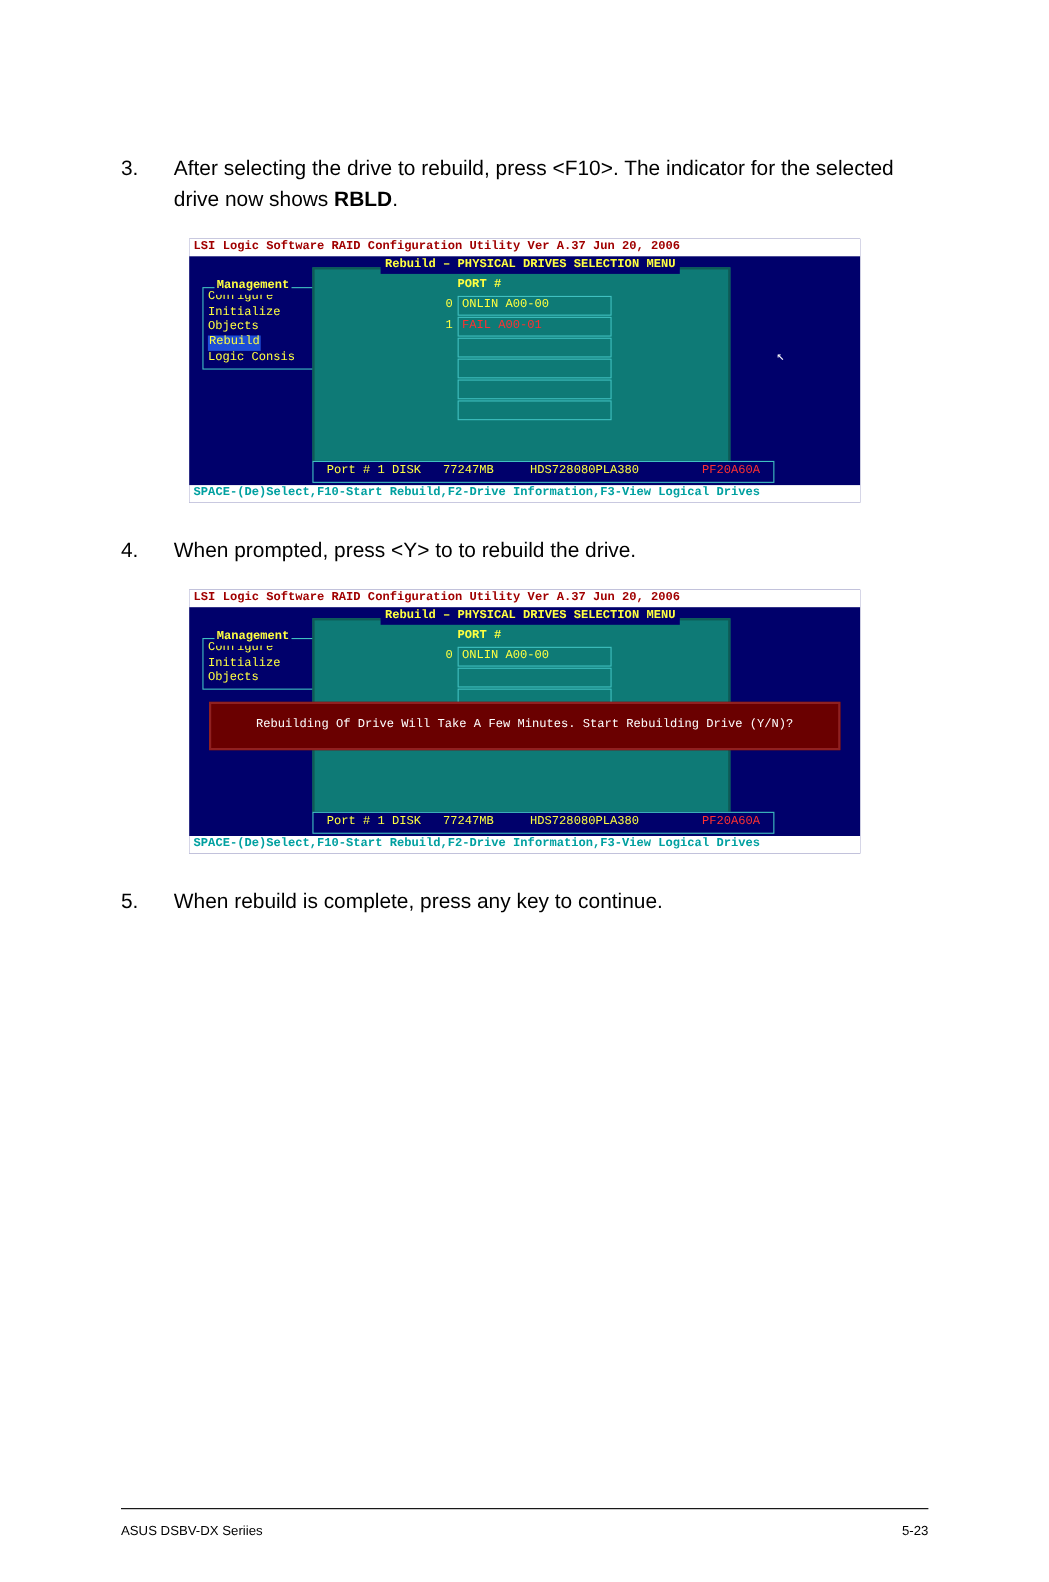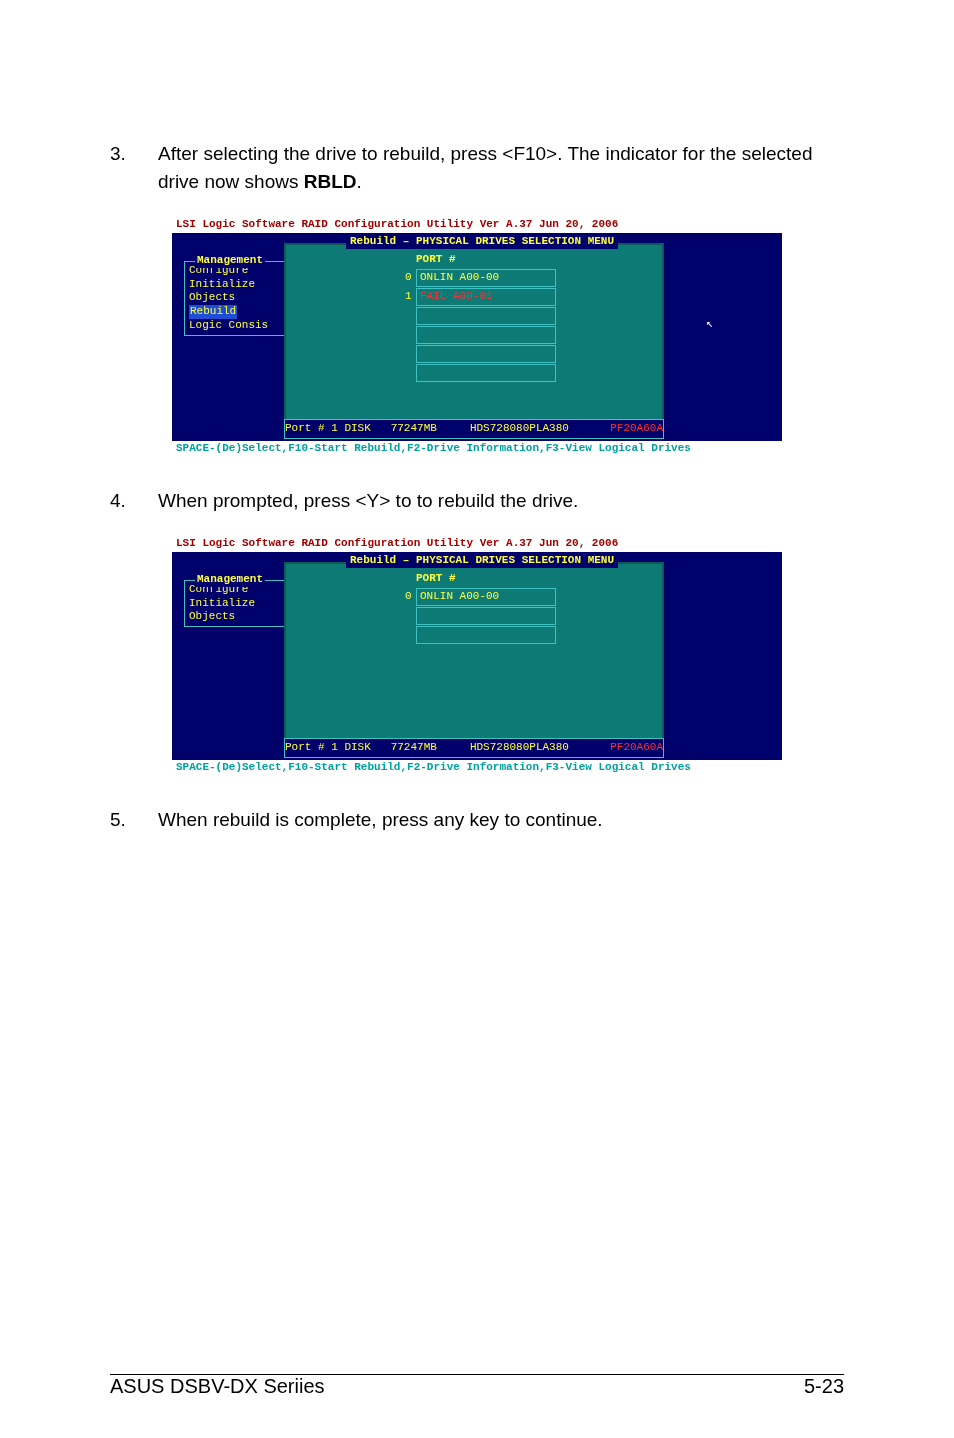--- a/index.html
+++ b/index.html
@@ -106,23 +106,23 @@
   .port-fail { color: #ff3030; }
   .cursor {
     position: absolute;
     left: 420px; top: 72px;
     color: #fff;
     font-size: 12px;
   }
   .info-line {
     position: absolute;
     bottom: 2px; left: 112px;
-    width: 380px;
+    width: 420px;
     border: 1px solid #40c0c0;
-    padding: 2px 0;
+    padding: 2px 12px;
     color: #ffff40;
     background: #00006b;
   }
   .info-line .pf { color: #ff3030; float: right; }
 
   
   .popup {
     position: absolute;
     left: 18px; right: 18px;
     top: 86px;
@@ -137,23 +137,24 @@
     padding: 0 8px;
     white-space: nowrap;
   }
 
   .footer {
     position: absolute;
     bottom: 40px;
     left: 0; right: 0;
     border-top: 1px solid #000;
     margin: 0 110px;
+    padding-top: 12px;
     display: flex;
     justify-content: space-between;
-    font-size: 20px;
+    font-size: 12px;
     gap: 44px;
   }
 </style>
 </head>
 <body>
 
 <div class="content">
 
   <div class="step">
     <div class="step-num">3.</div>
@@ -214,20 +215,21 @@
         <div class="panel-title">Rebuild – PHYSICAL DRIVES SELECTION MENU</div>
         <div class="port-box">
           <div class="port-header">PORT #</div>
           <div id="bios2-ports">
               <div class="port-row"><span class="port-idx">0</span><span class="port-onlin">ONLIN A00-00</span></div>
               <div class="port-row"></div>
               <div class="port-row"></div>
             </div>
         </div>
       </div>
+      <div class="popup">Rebuilding Of Drive Will Take A Few Minutes. Start Rebuilding Drive (Y/N)?</div>
       <div class="info-line">
         <span>Port #  1 DISK</span>&nbsp;&nbsp;
         <span>77247MB</span>&nbsp;&nbsp;&nbsp;&nbsp;
         <span>HDS728080PLA380</span>
         <span class="pf">PF20A60A</span>
       </div>
     </div>
     <div class="bottom-bar">SPACE-(De)Select,F10-Start Rebuild,F2-Drive Information,F3-View Logical Drives</div>
   </div>
 

